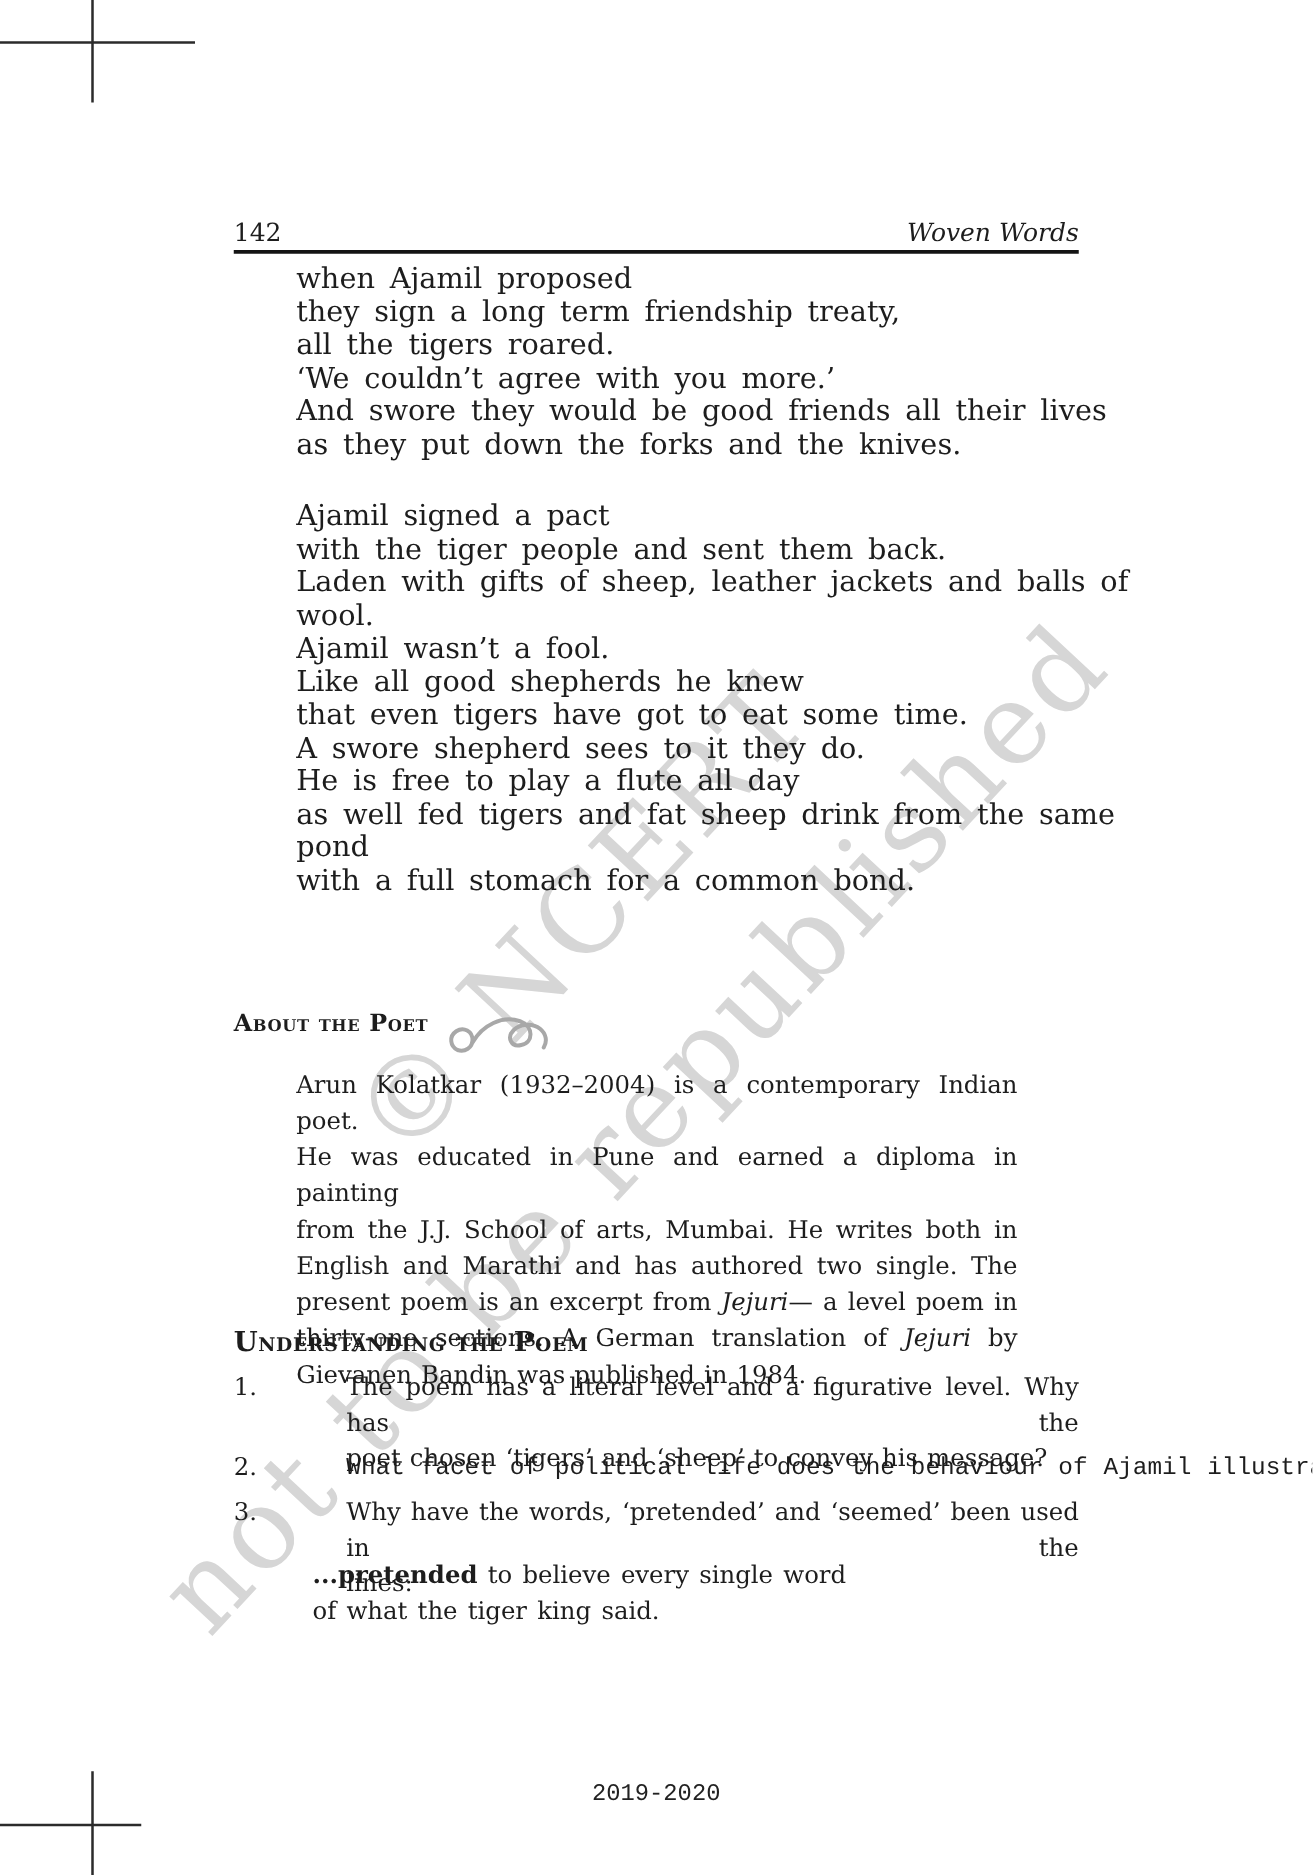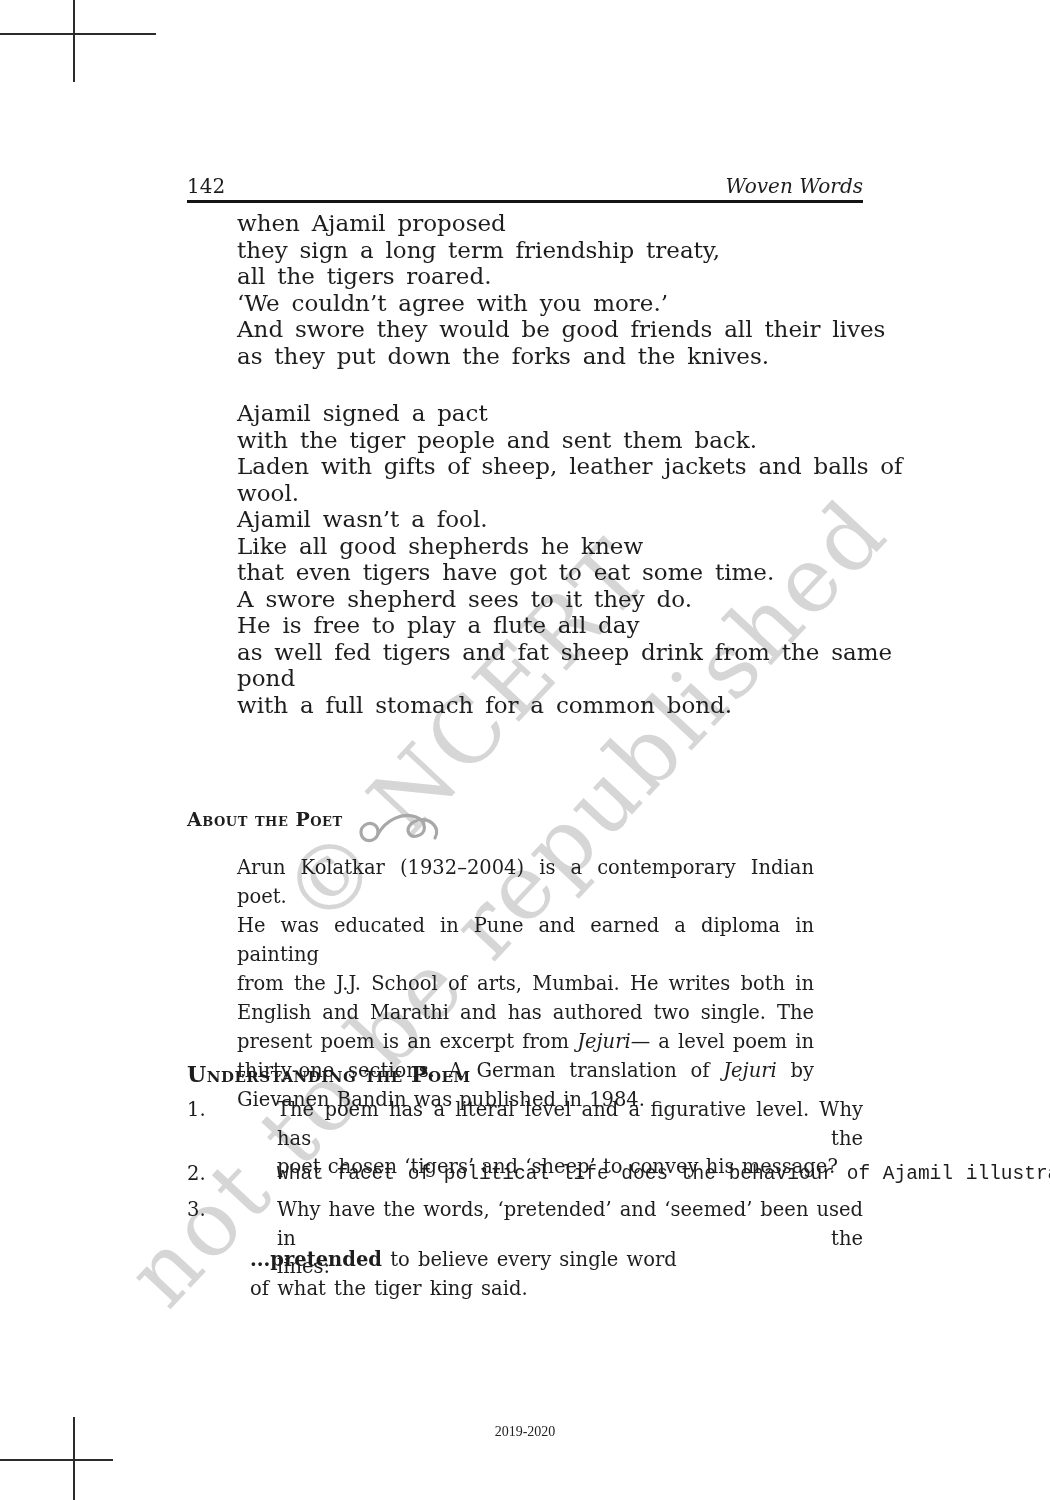--- a/index.html
+++ b/index.html
@@ -49,21 +49,21 @@
   .qbody{margin-left:50px;width:626px;}
   .qline{font-size:19.5px;line-height:28.5px;word-spacing:1px;margin-left:40px;}
   .qjust{text-align:justify;text-align-last:justify;}
   .nowrap{white-space:nowrap;font-family:Liberation Mono, monospace;}
   
   .quote{position:absolute;left:250px;top:1246px;z-index:1;}
   .quote-line{font-size:19.5px;line-height:28.5px;white-space:nowrap;word-spacing:2px;}
   
   .footer{
     position:absolute;left:0;top:1424px;width:1050px;text-align:center;
-    font-family:Liberation Serif, serif;font-size:14px;color:#222;z-index:1;
+    font-family:Liberation Mono, monospace;font-size:19px;color:#222;z-index:1;
   }
 </style>
 </head>
 <body>
 
 <div class="sheet">
 
   <div class="wm wm1">© NCERT</div>
   <div class="wm wm2">not to be republished</div>
 

